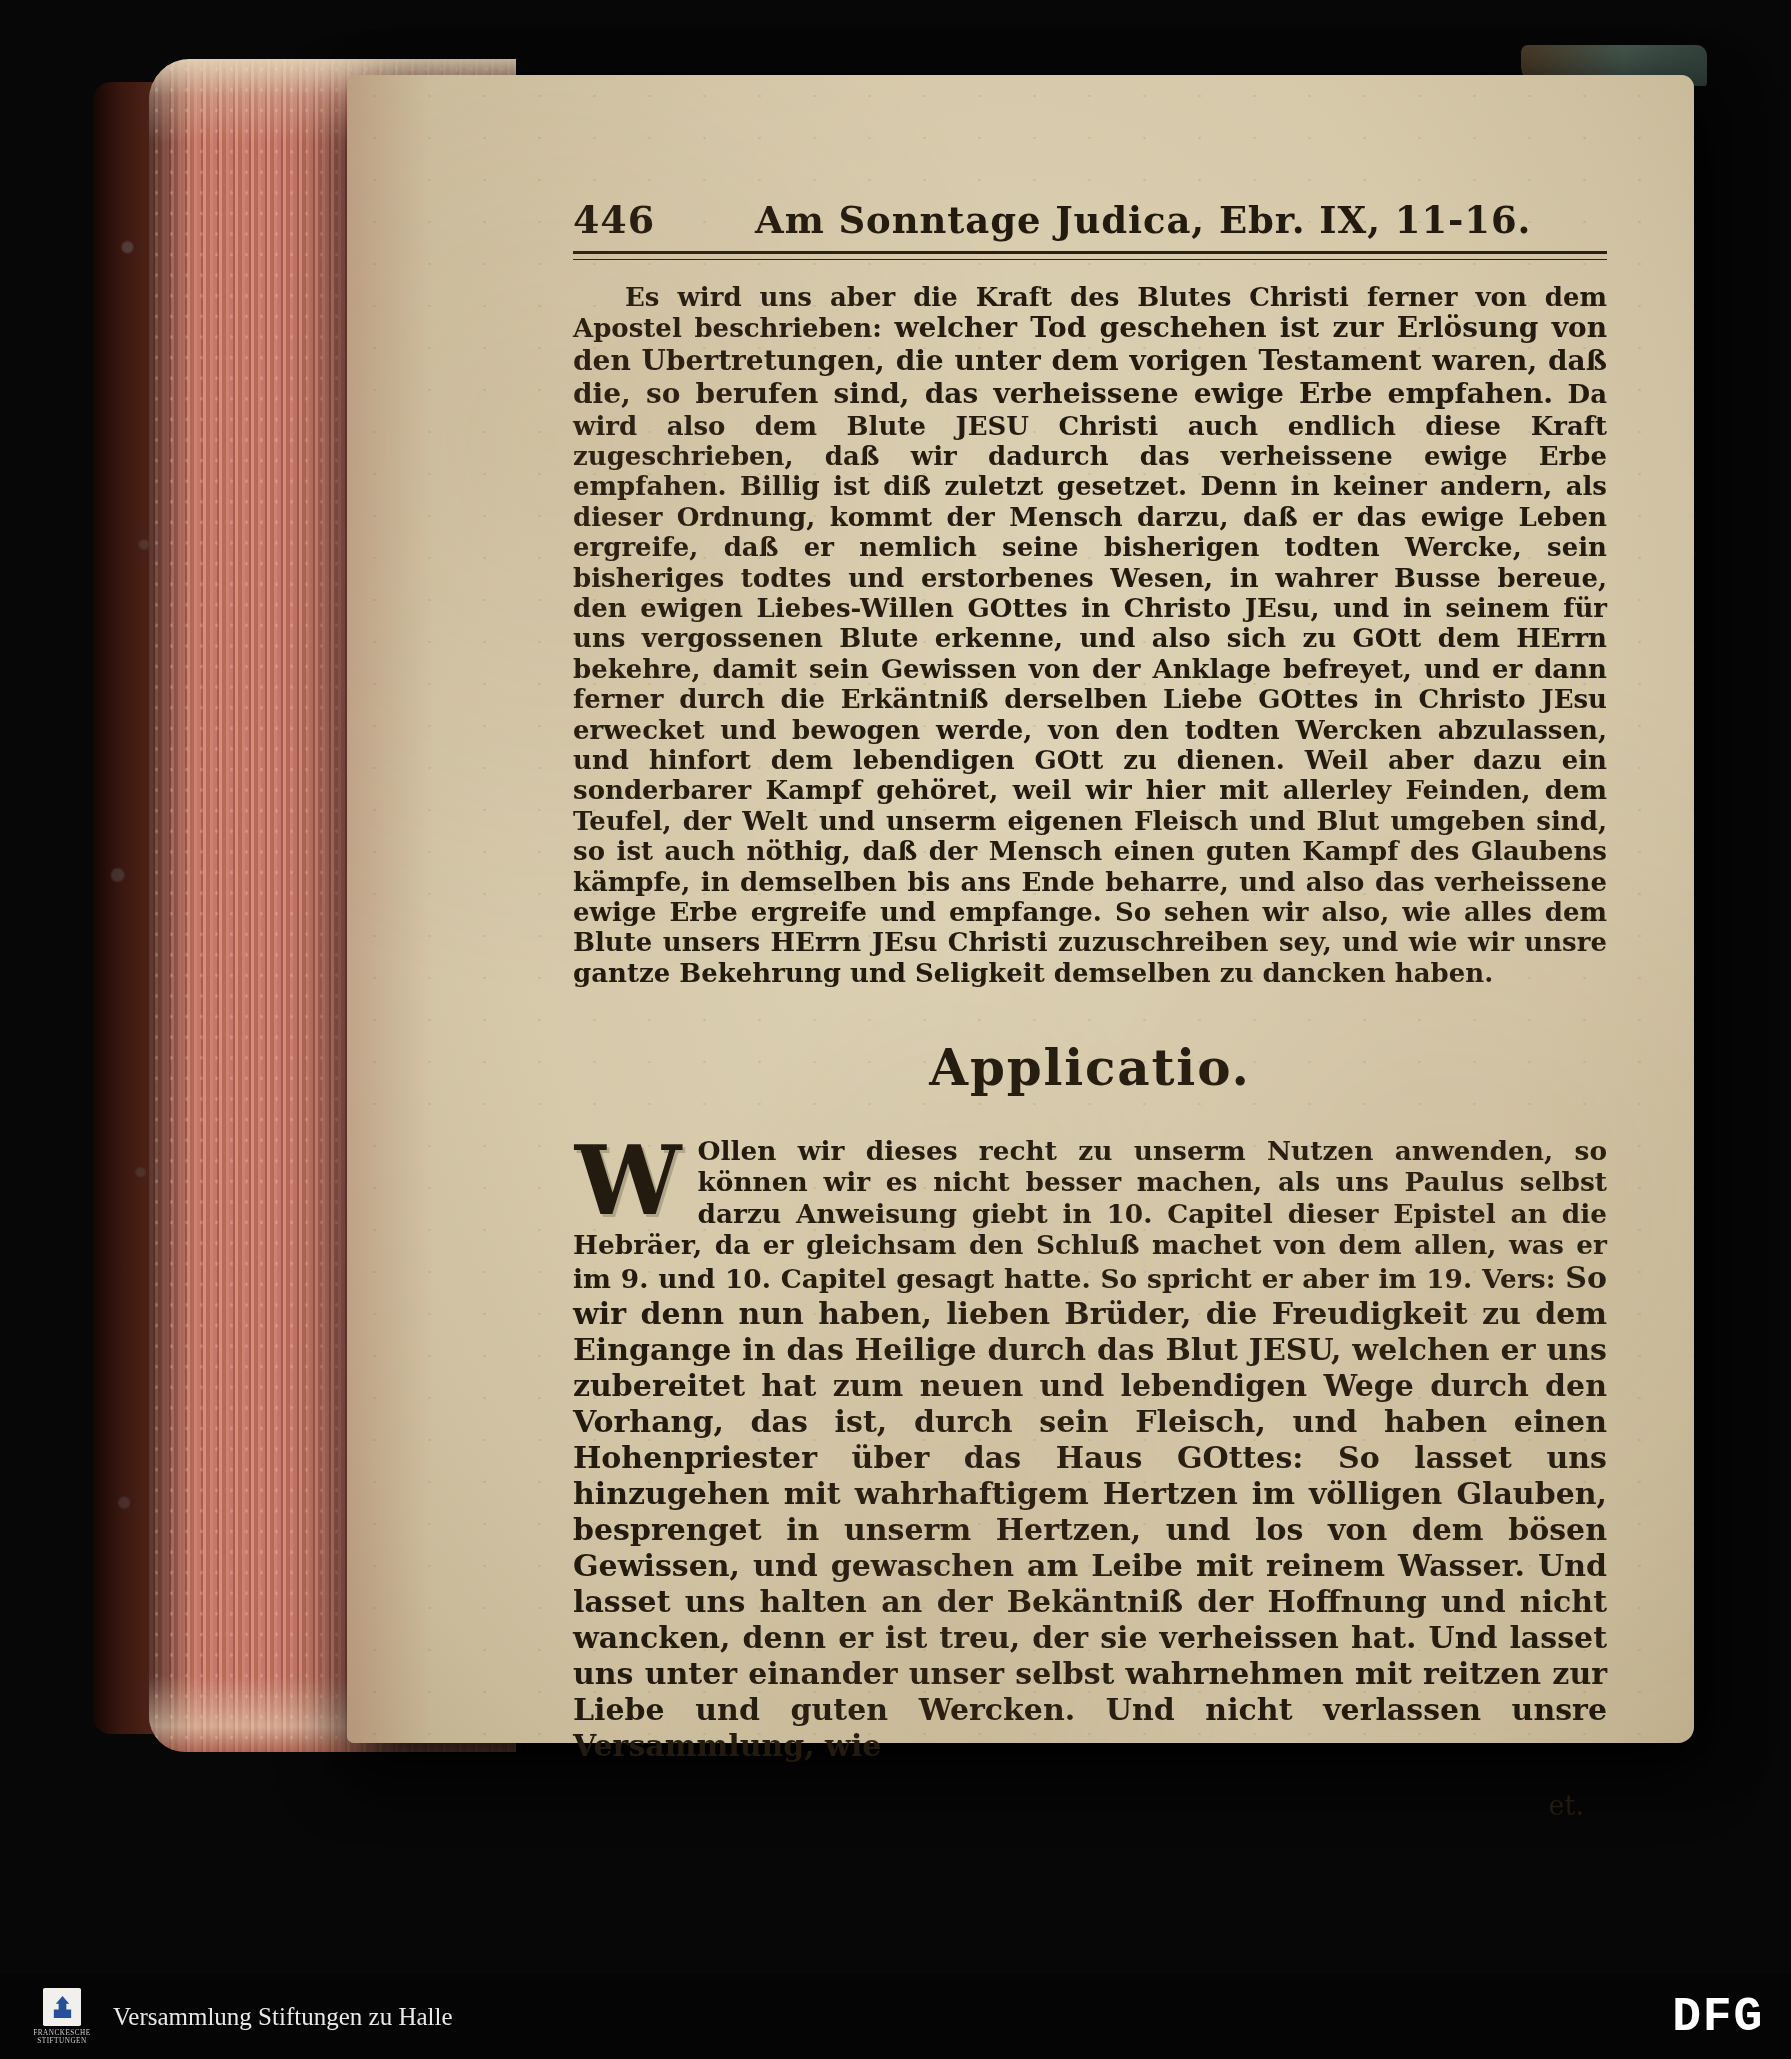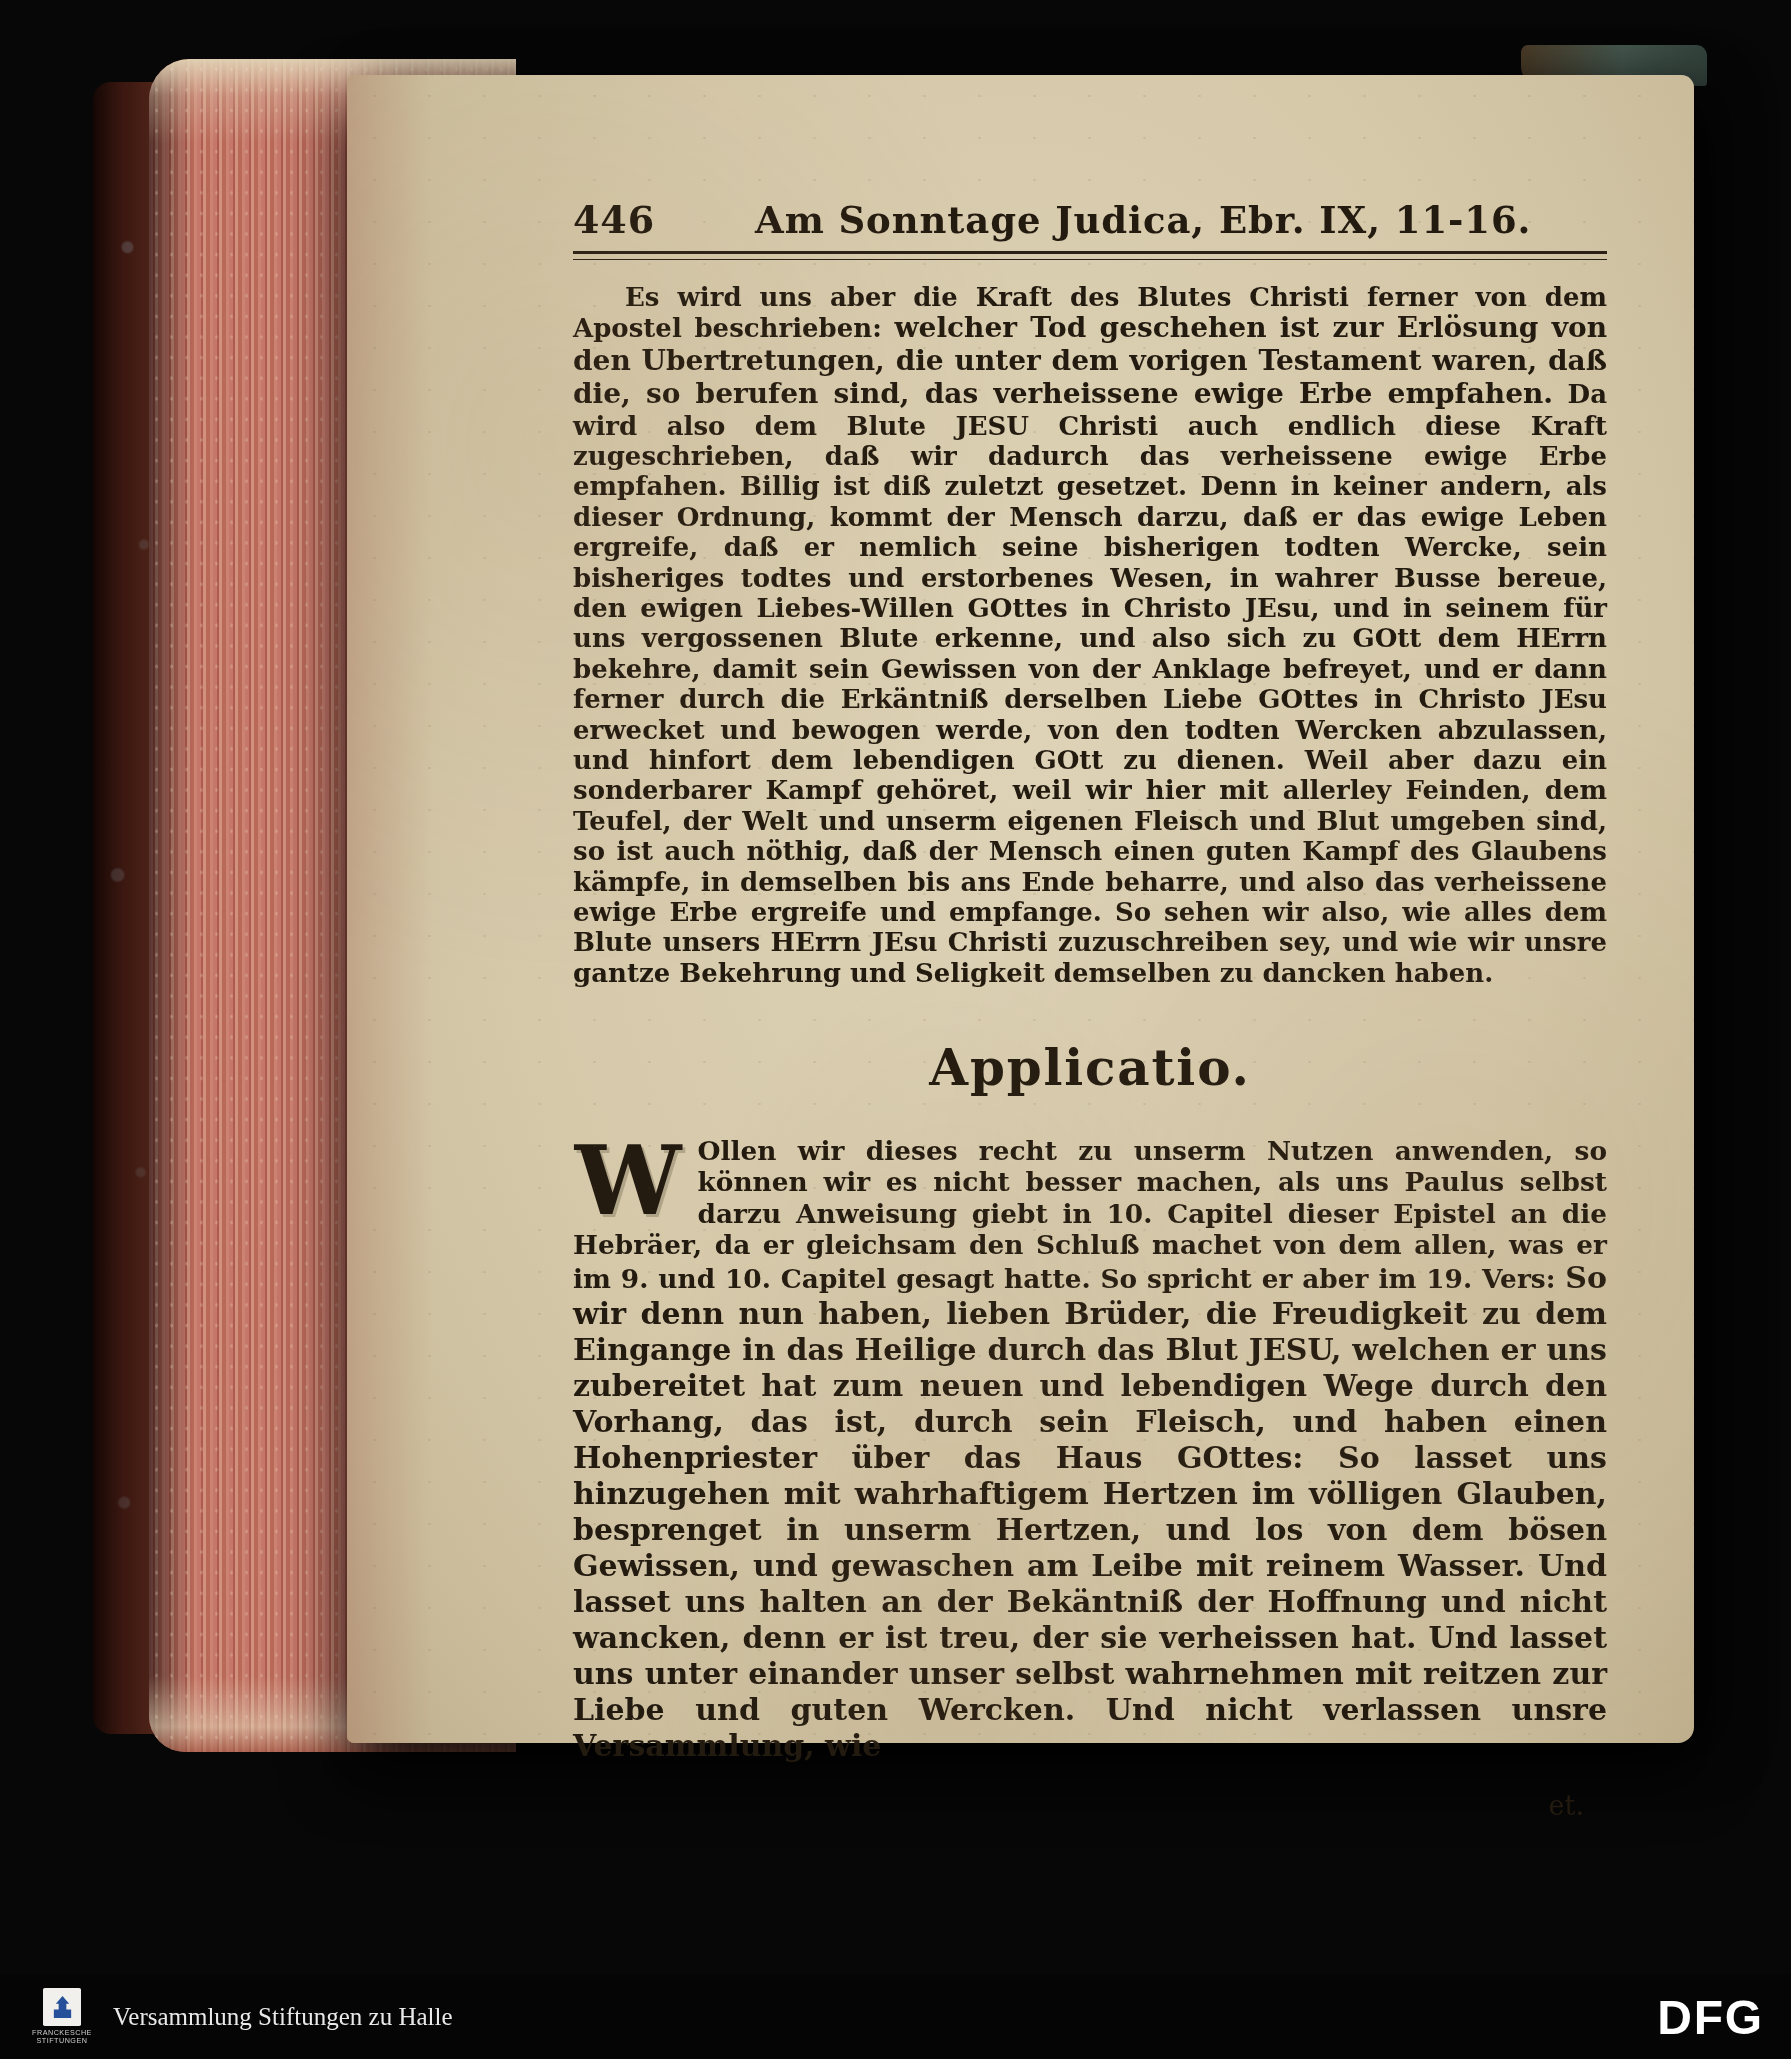--- a/index.html
+++ b/index.html
@@ -104,26 +104,26 @@
     position: absolute; left: 0; right: 0; bottom: 0; height: 86px;
     display: flex; align-items: center; padding: 0 27px; box-sizing: border-box;
     background: #050505;
   }
   .fs-logo { display: flex; flex-direction: column; align-items: center; margin-right: 16px; }
   .fs-emblem {
     width: 38px; height: 38px; background: #f1f0ec; border-radius: 1.8px;
     display: flex; align-items: center; justify-content: center;
   }
   .fs-caption {
-    margin-top: 2.7px; font-family: Liberation Sans, sans-serif; font-size: 7.2px;
+    margin-top: 2.7px; font-family: Liberation Serif, serif; font-size: 7.2px;
     color: #cfcfcf; letter-spacing: 0.5px; text-align: center; line-height: 1.15; width: 70px;
   }
   .library-name { color: #e9e9e9; font-size: 25px; font-family: "Liberation Serif", serif; }
   .dfg-logo {
-    margin-left: auto; color: #ffffff; font-family: Liberation Sans, sans-serif;
+    margin-left: auto; color: #ffffff; font-family: Liberation Mono, monospace;
     font-weight: bold; font-size: 48px; letter-spacing: 1.8px;
   }
 </style>
 </head>
 <body>
 
 <div id="canvas">
 
   <div class="book-cover"></div>
   <div class="page-stack"></div>

